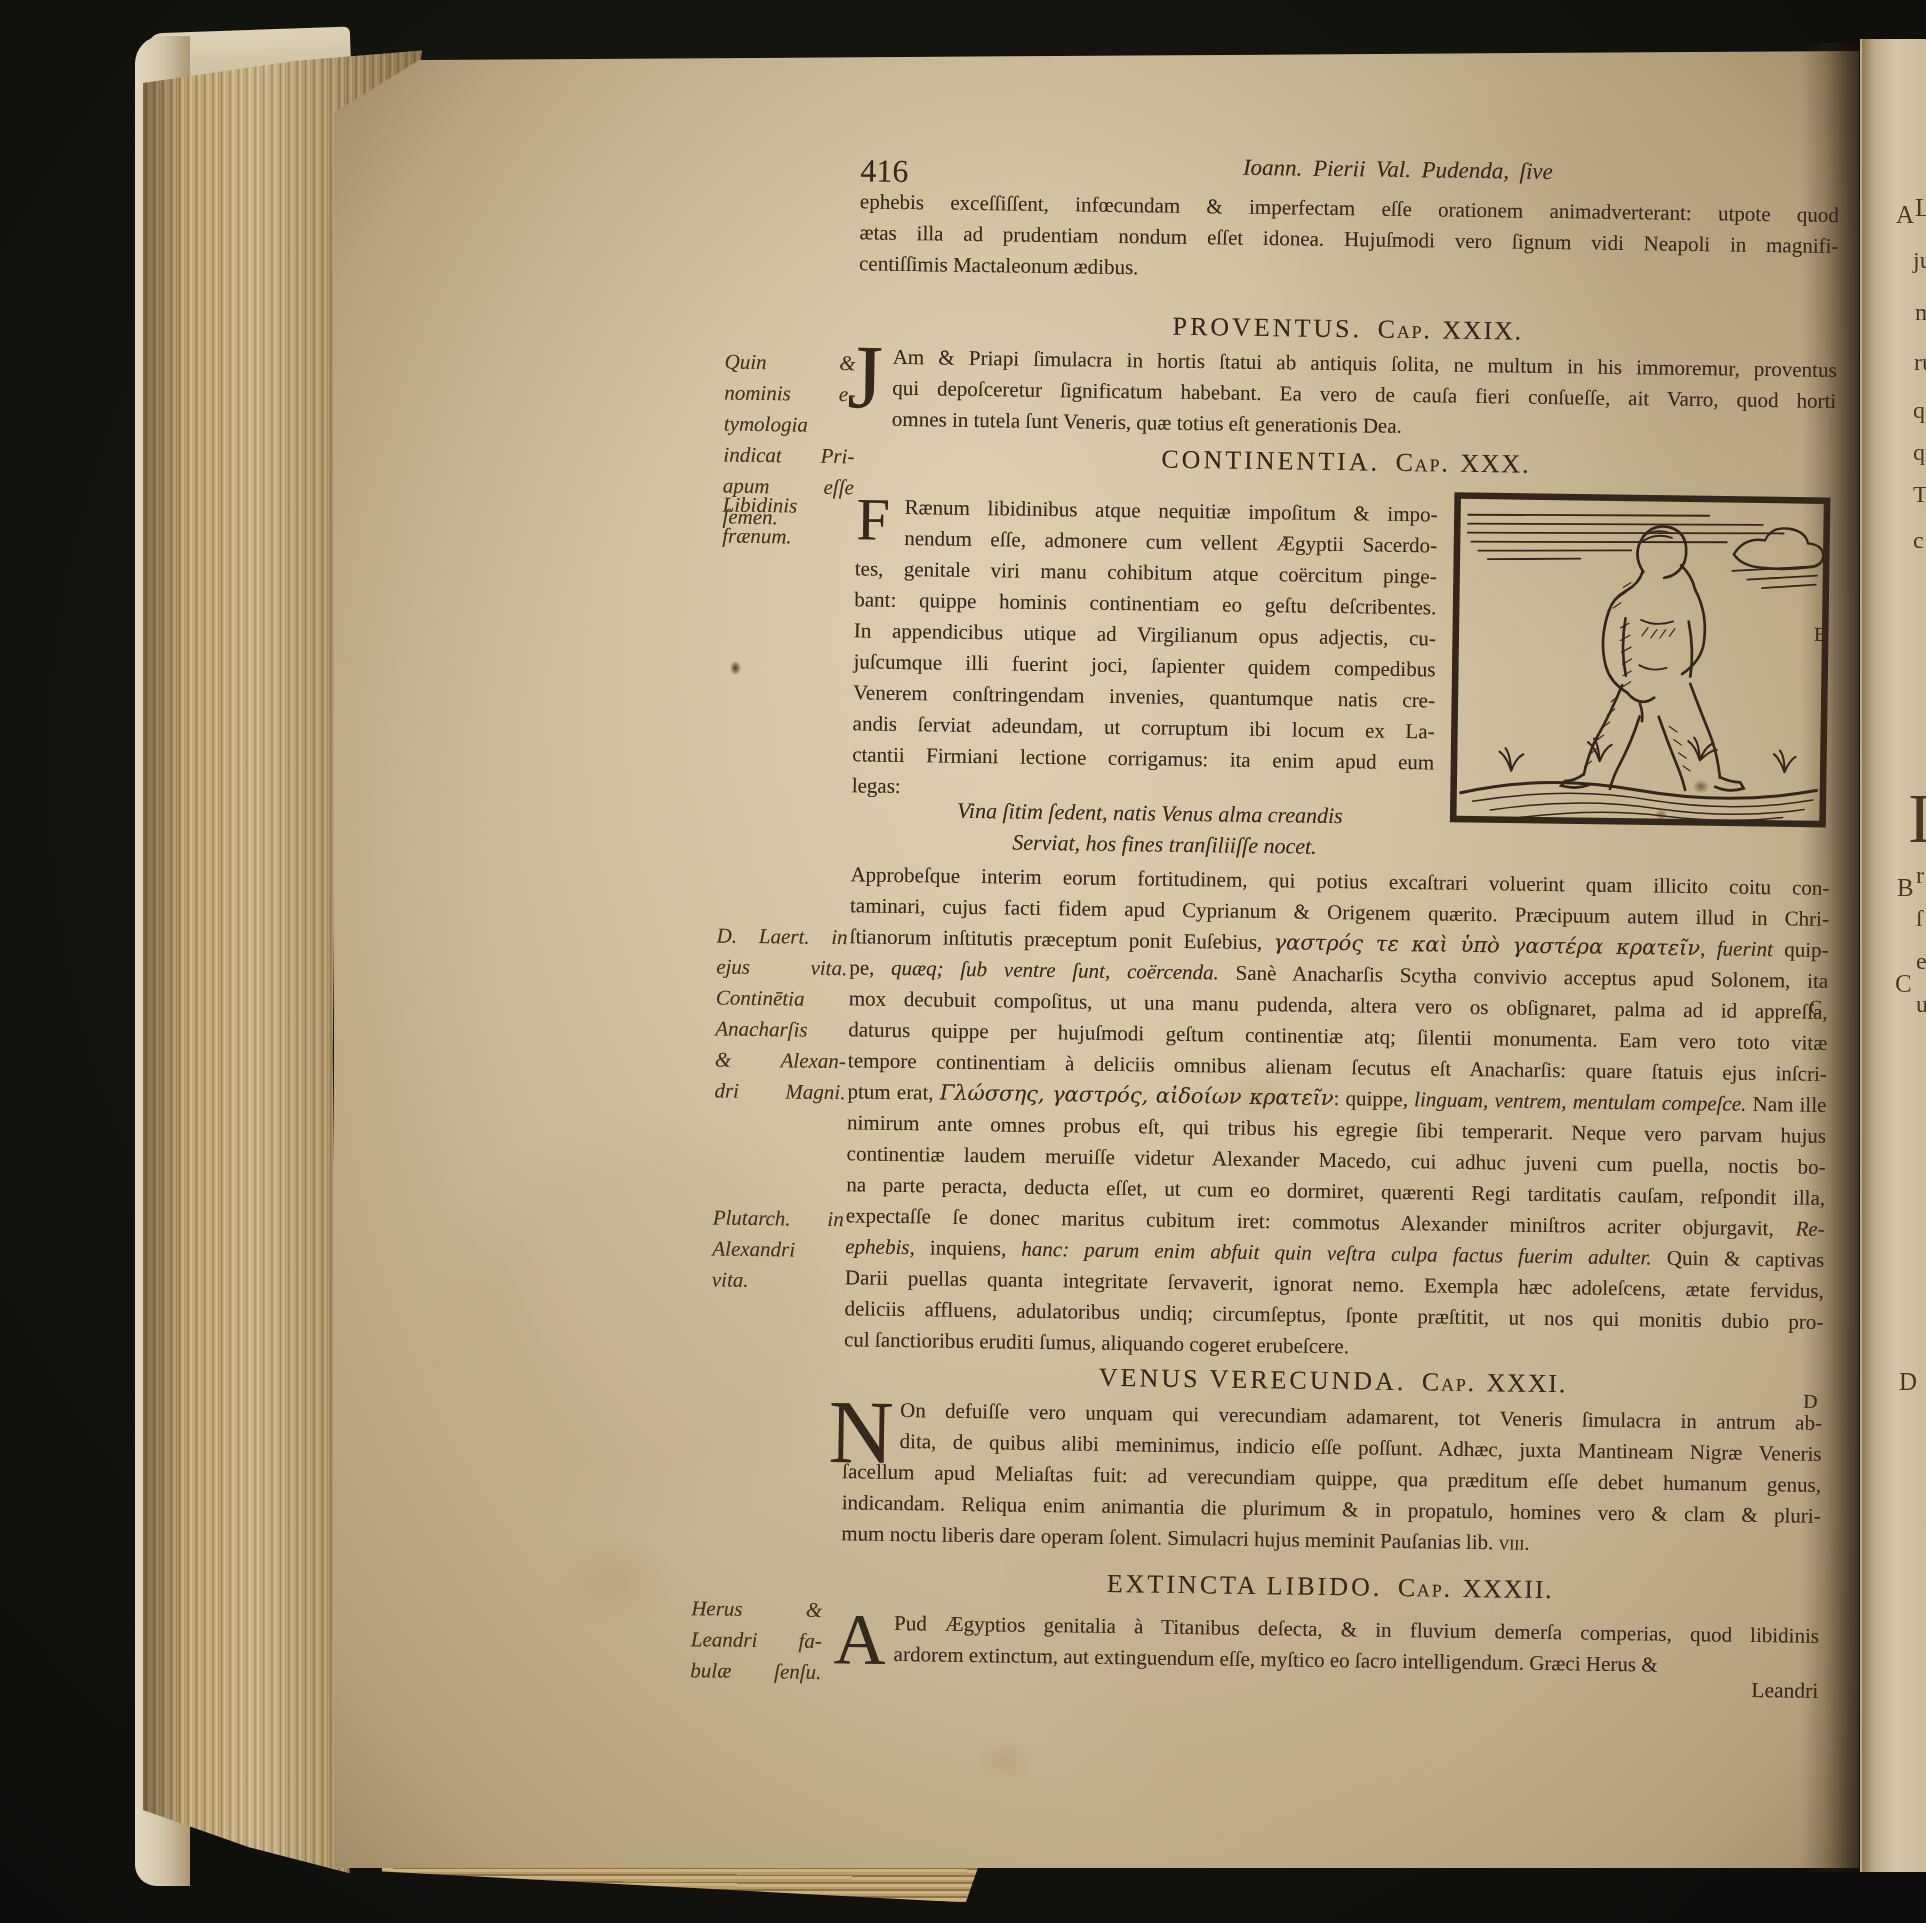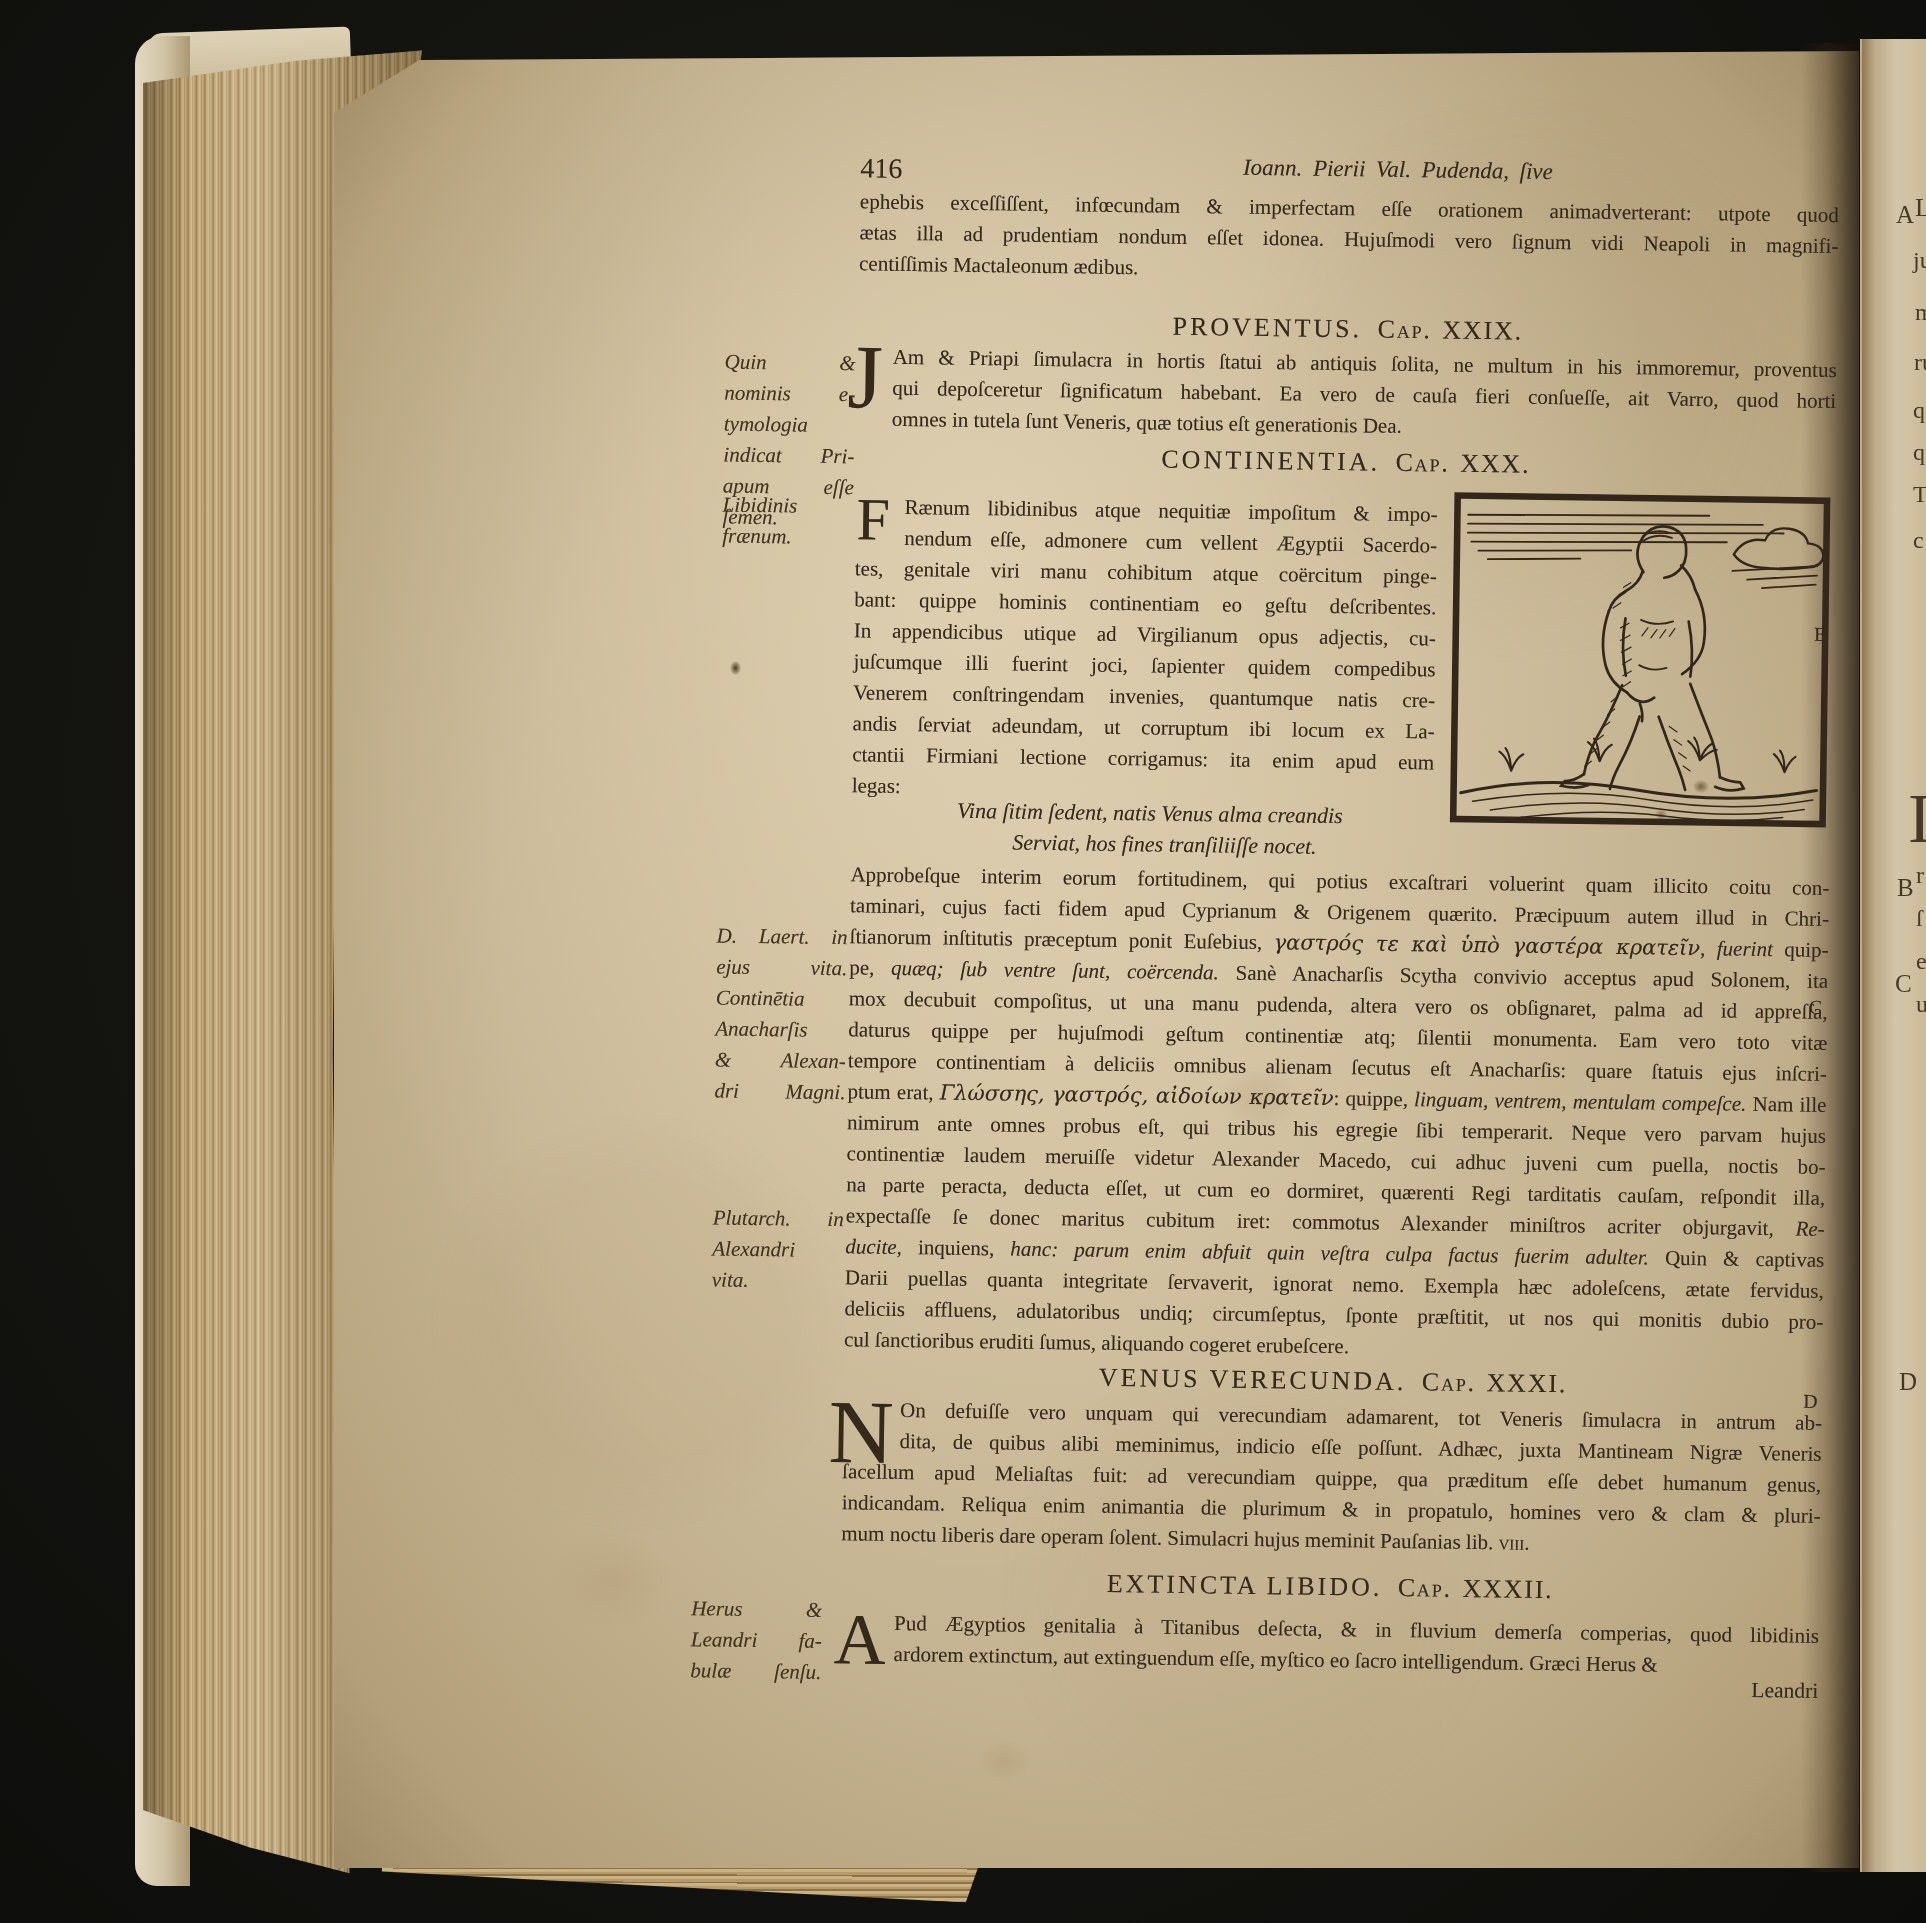--- a/index.html
+++ b/index.html
@@ -37,21 +37,21 @@
   .stain{position:absolute;border-radius:50%;pointer-events:none;}
   .st1{left:396px;top:610px;width:10.7px;height:14.3px;background:radial-gradient(#4d3a22,rgba(77,58,34,0) 75%);}
   .st2{left:883px;top:1014px;width:84px;height:66px;background:radial-gradient(rgba(139,101,57,.16),rgba(139,101,57,0) 70%);}
   .st3{left:1359px;top:729px;width:15.5px;height:13px;background:radial-gradient(rgba(90,62,30,.7),rgba(90,62,30,0) 75%);}
   .st4{left:1321px;top:758px;width:12px;height:10.7px;background:radial-gradient(rgba(90,62,30,.6),rgba(90,62,30,0) 75%);}
   .st5{left:215px;top:1480px;width:125px;height:101px;background:radial-gradient(rgba(150,115,70,.12),rgba(150,115,70,0) 70%);}
   .st6{left:644px;top:1689px;width:54px;height:42px;background:radial-gradient(rgba(139,101,57,.14),rgba(139,101,57,0) 70%);}
   
   .content{position:absolute;inset:0;color:#35291c;transform:rotate(.8deg);transform-origin:0 0;
     text-shadow:0 0 0.6px rgba(53,41,28,.35);}
-  .pagenum{position:absolute;left:528px;top:94px;font-size:28px;}
+  .pagenum{position:absolute;left:528px;top:94px;font-size:32px;}
   .runhead{position:absolute;left:618px;top:91px;width:895px;text-align:center;
     font-style:italic;font-size:23px;word-spacing:4.8px;}
   .para{position:absolute;left:528px;width:979px;}
   .line{box-sizing:border-box;height:31px;line-height:31px;font-size:21px;
     text-align:justify;text-align-last:justify;white-space:normal;overflow:visible;}
   .para .line:last-child{text-align-last:left;}
   .seg-r{font-style:normal;}
   .seg-i{font-style:italic;}
   .seg-g{font-style:italic;font-family:"DejaVu Serif",serif;}
   .seg-sc{font-variant:small-caps;}
@@ -160,21 +160,21 @@
           <div class="line"><span class="seg-r">ſtianorum inſtitutis præceptum ponit Euſebius, </span><span class="seg-g">γαστρός τε καὶ ὑπὸ γαστέρα κρατεῖν</span><span class="seg-r">, </span><span class="seg-i">fuerint</span><span class="seg-r"> quip-</span></div>
           <div class="line"><span class="seg-r">pe, </span><span class="seg-i">quæq; ſub ventre ſunt, coërcenda.</span><span class="seg-r">  Sanè Anacharſis Scytha convivio acceptus apud Solonem, ita</span></div>
           <div class="line"><span class="seg-r">mox decubuit compoſitus, ut una manu pudenda, altera vero os obſignaret, palma ad id appreſſa,</span></div>
           <div class="line"><span class="seg-r">daturus quippe per hujuſmodi geſtum continentiæ atq; ſilentii monumenta.  Eam vero toto vitæ</span></div>
           <div class="line"><span class="seg-r">tempore continentiam à deliciis omnibus alienam ſecutus eſt Anacharſis:  quare ſtatuis ejus inſcri-</span></div>
           <div class="line"><span class="seg-r">ptum erat, </span><span class="seg-g">Γλώσσης, γαστρός, αἰδοίων κρατεῖν</span><span class="seg-r">: quippe, </span><span class="seg-i">linguam, ventrem, mentulam compeſce.</span><span class="seg-r"> Nam ille</span></div>
           <div class="line"><span class="seg-r">nimirum ante omnes probus eſt, qui tribus his egregie ſibi temperarit.   Neque vero parvam hujus</span></div>
           <div class="line"><span class="seg-r">continentiæ laudem meruiſſe videtur Alexander Macedo, cui adhuc juveni cum puella, noctis bo-</span></div>
           <div class="line"><span class="seg-r">na parte peracta, deducta eſſet, ut cum eo dormiret, quærenti Regi tarditatis cauſam, reſpondit illa,</span></div>
           <div class="line"><span class="seg-r">expectaſſe ſe donec maritus cubitum iret: commotus Alexander miniſtros acriter objurgavit, </span><span class="seg-i">Re-</span></div>
-          <div class="line"><span class="seg-i">ducite,</span><span class="seg-r"> inquiens, </span><span class="seg-i">hanc: parum enim abfuit quin veſtra culpa factus fuerim adulter.</span><span class="seg-r">   Quin &amp; captivas</span></div>
+          <div class="line"><span class="seg-i">ephebis,</span><span class="seg-r"> inquiens, </span><span class="seg-i">hanc: parum enim abfuit quin veſtra culpa factus fuerim adulter.</span><span class="seg-r">   Quin &amp; captivas</span></div>
           <div class="line"><span class="seg-r">Darii puellas quanta integritate ſervaverit, ignorat nemo. Exempla hæc adoleſcens, ætate fervidus,</span></div>
           <div class="line"><span class="seg-r">deliciis affluens, adulatoribus undiq; circumſeptus, ſponte præſtitit, ut nos qui monitis dubio pro-</span></div>
           <div class="line"><span class="seg-r">cul ſanctioribus eruditi ſumus, aliquando cogeret erubeſcere.</span></div>
         </div>
 
       <div class="heading h3">
         <span>VENUS VERECUNDA.</span><span class="cap">Cap.</span><span class="num">XXXI.</span>
       </div>
       <div class="dropcap dc-n">N</div>
       <div class="para p-venus">

